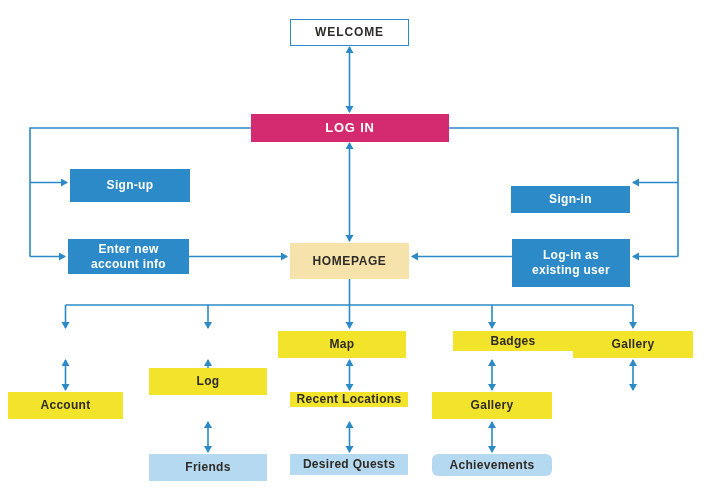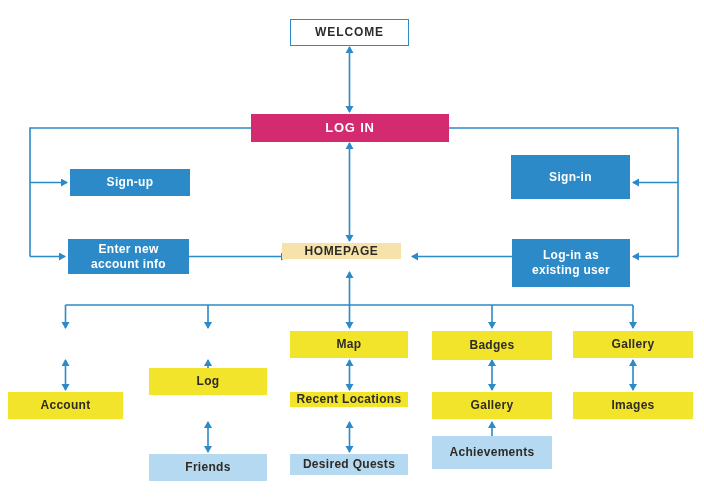--- a/index.html
+++ b/index.html
@@ -88,37 +88,36 @@
 
     <path class="edge" d="M208,422 L208,452" marker-start="url(#ah)" marker-end="url(#ah)"></path>
     <path class="edge" d="M349.5,422 L349.5,452" marker-start="url(#ah)" marker-end="url(#ah)"></path>
     <path class="edge" d="M492,422 L492,452" marker-start="url(#ah)" marker-end="url(#ah)"></path>
   </svg>
 
   <div class="node outline" style="left:290px;top:19px;width:119px;height:27px;">WELCOME</div>
 
   <div class="node magenta" style="left:251px;top:114px;width:198px;height:28px;">LOG IN</div>
 
-  <div class="node blue" style="left:70px;top:169px;width:120px;height:27px;">Sign-up</div>
+  <div class="node blue" style="left:70px;top:169px;width:120px;height:33px;">Sign-up</div>
 
-  <div class="node blue" style="left:511px;top:155px;width:119px;height:44px;">Sign-in</div>
+  <div class="node blue" style="left:511px;top:186px;width:119px;height:27px;">Sign-in</div>
 
   <div class="node blue twolines" style="left:68px;top:239px;width:121px;height:35px;">Enter new account info</div>
 
   <div class="node blue twolines" style="left:512px;top:239px;width:118px;height:48px;">Log-in as existing user</div>
 
-  <div class="node cream" style="left:282px;top:243px;width:119px;height:16px;">HOMEPAGE</div>
+  <div class="node cream" style="left:290px;top:243px;width:119px;height:36px;">HOMEPAGE</div>
 
-  <div class="node yellow" style="left:290px;top:331px;width:118px;height:27px;">Map</div>
-  <div class="node yellow" style="left:432px;top:331px;width:120px;height:29px;">Badges</div>
+  <div class="node yellow" style="left:278px;top:331px;width:128px;height:27px;">Map</div>
+  <div class="node yellow" style="left:453px;top:331px;width:120px;height:20px;">Badges</div>
   <div class="node yellow" style="left:573px;top:331px;width:120px;height:27px;">Gallery</div>
 
   <div class="node yellow" style="left:8px;top:392px;width:115px;height:27px;">Account</div>
   <div class="node yellow" style="left:149px;top:368px;width:118px;height:27px;">Log</div>
   <div class="node yellow" style="left:290px;top:392px;width:118px;height:15px;">Recent Locations</div>
   <div class="node yellow" style="left:432px;top:392px;width:120px;height:27px;">Gallery</div>
-  <div class="node yellow" style="left:573px;top:392px;width:120px;height:27px;">Images</div>
 
   <div class="node lightblue" style="left:149px;top:454px;width:118px;height:27px;">Friends</div>
   <div class="node lightblue" style="left:290px;top:454px;width:118px;height:21px;">Desired Quests</div>
-  <div class="node lightblue" style="left:432px;top:436px;width:120px;height:33px;">Achievements</div>
+  <div class="node lightblue" style="left:432px;top:454px;width:120px;height:22px;border-radius:6px;">Achievements</div>
 
 </div>
 
 </body></html>

